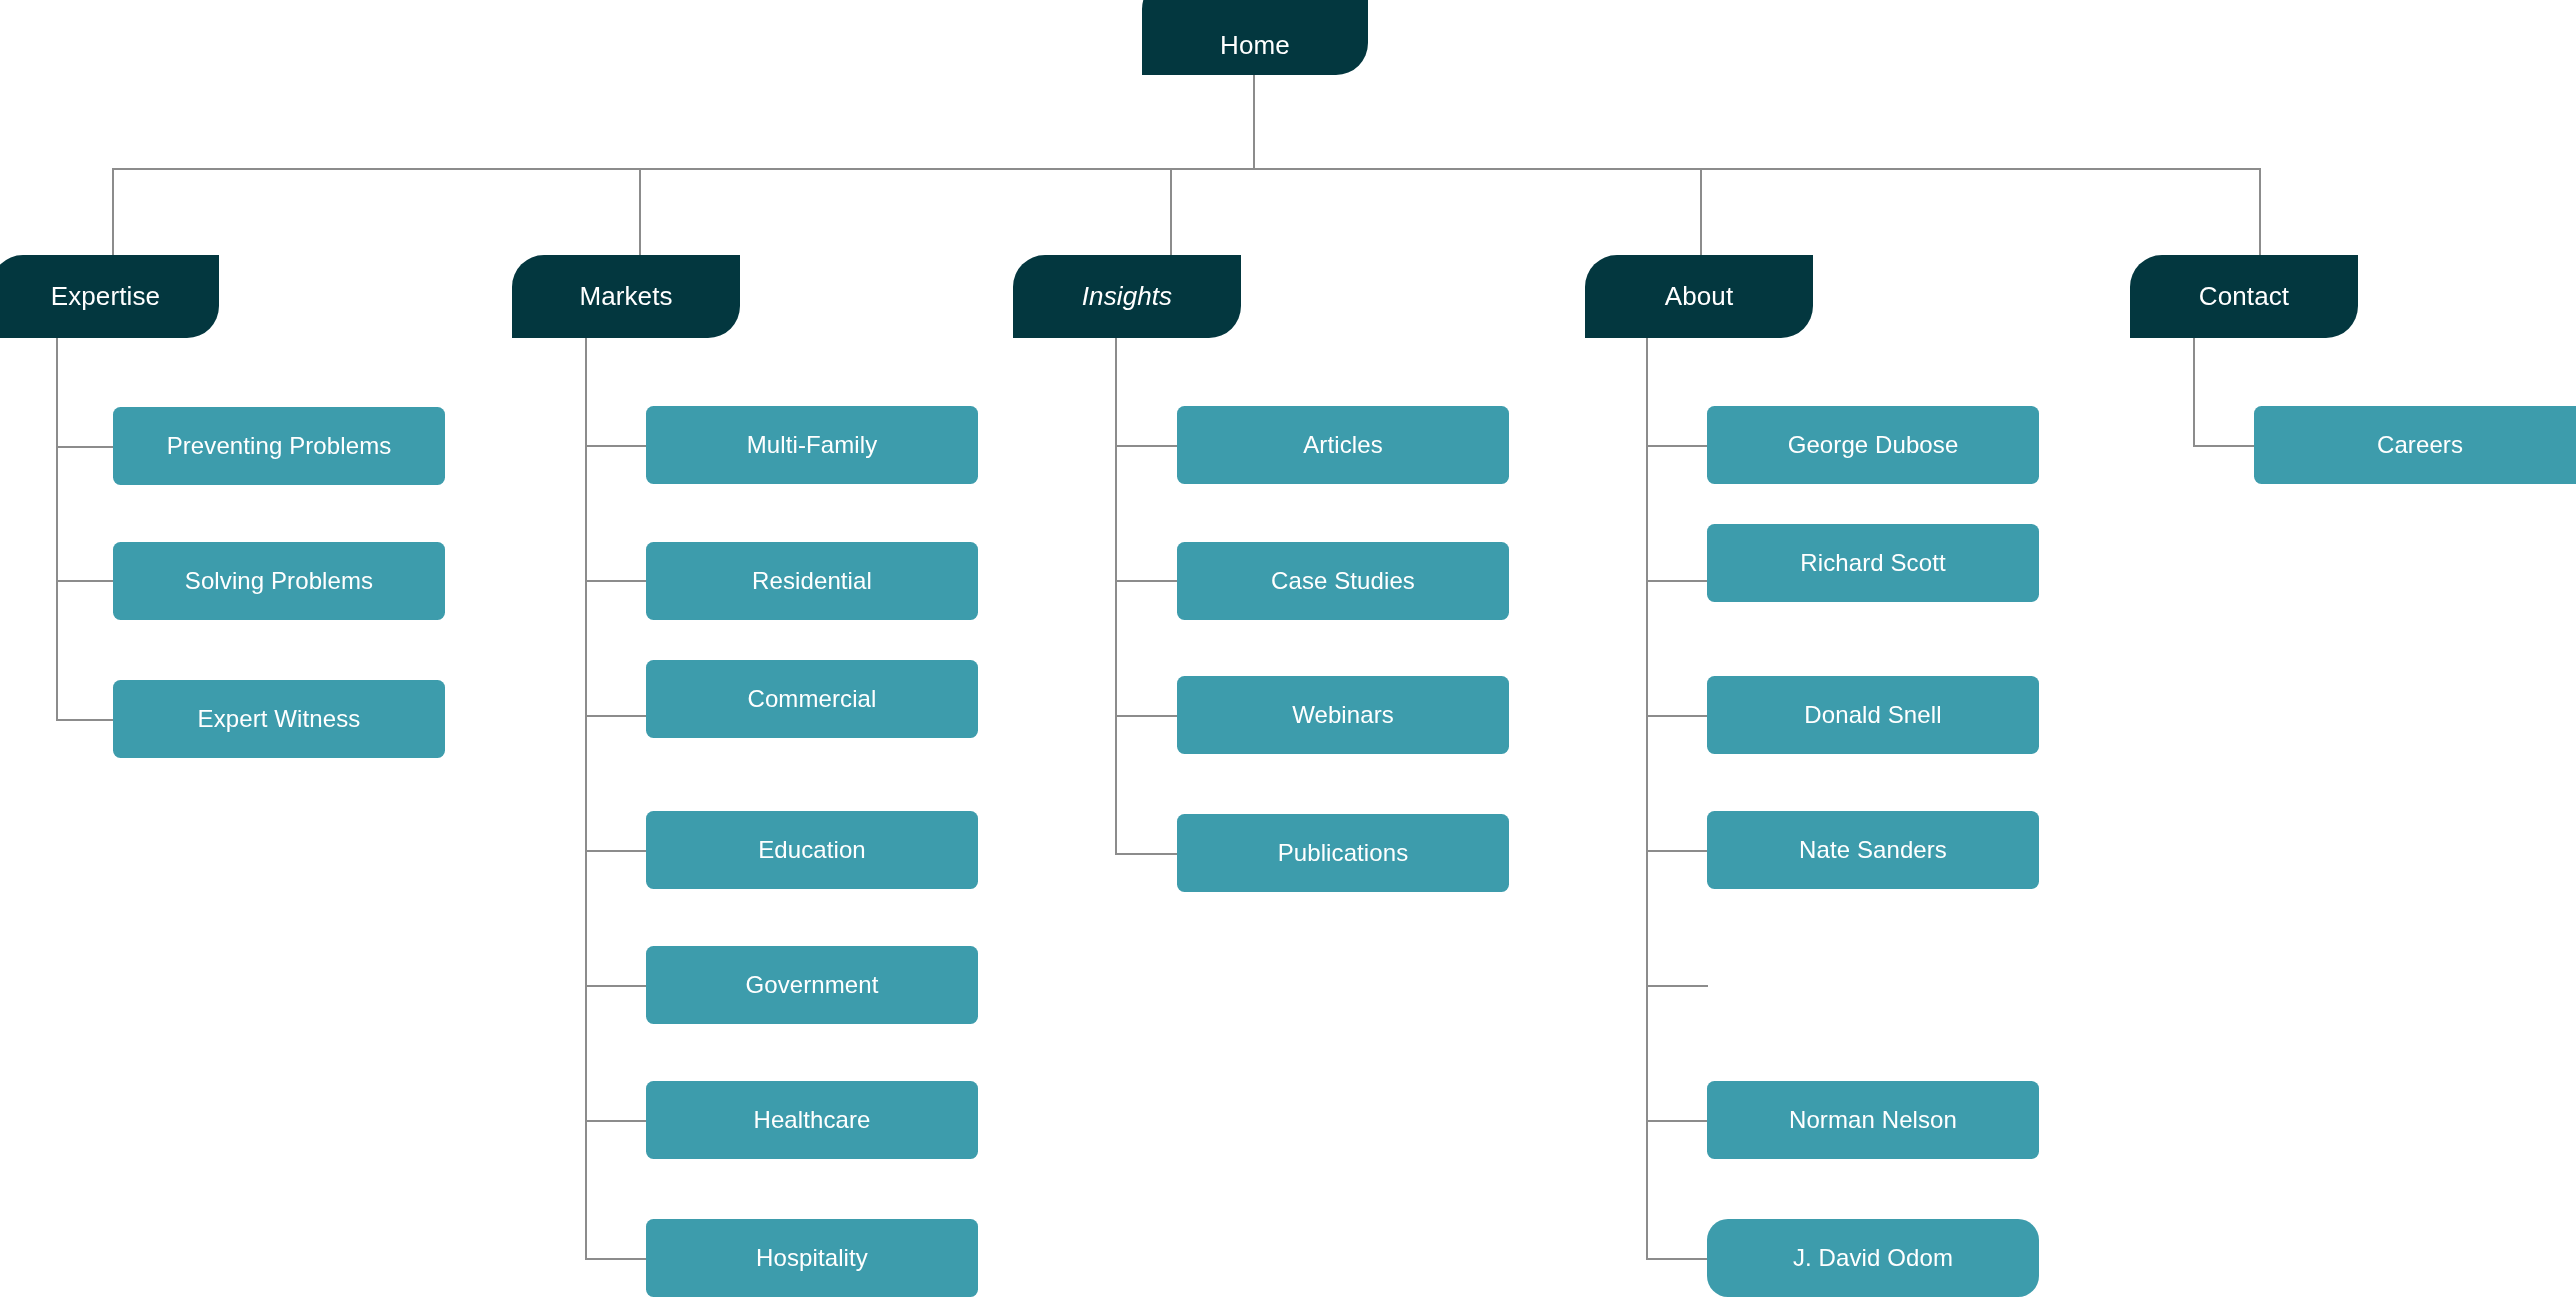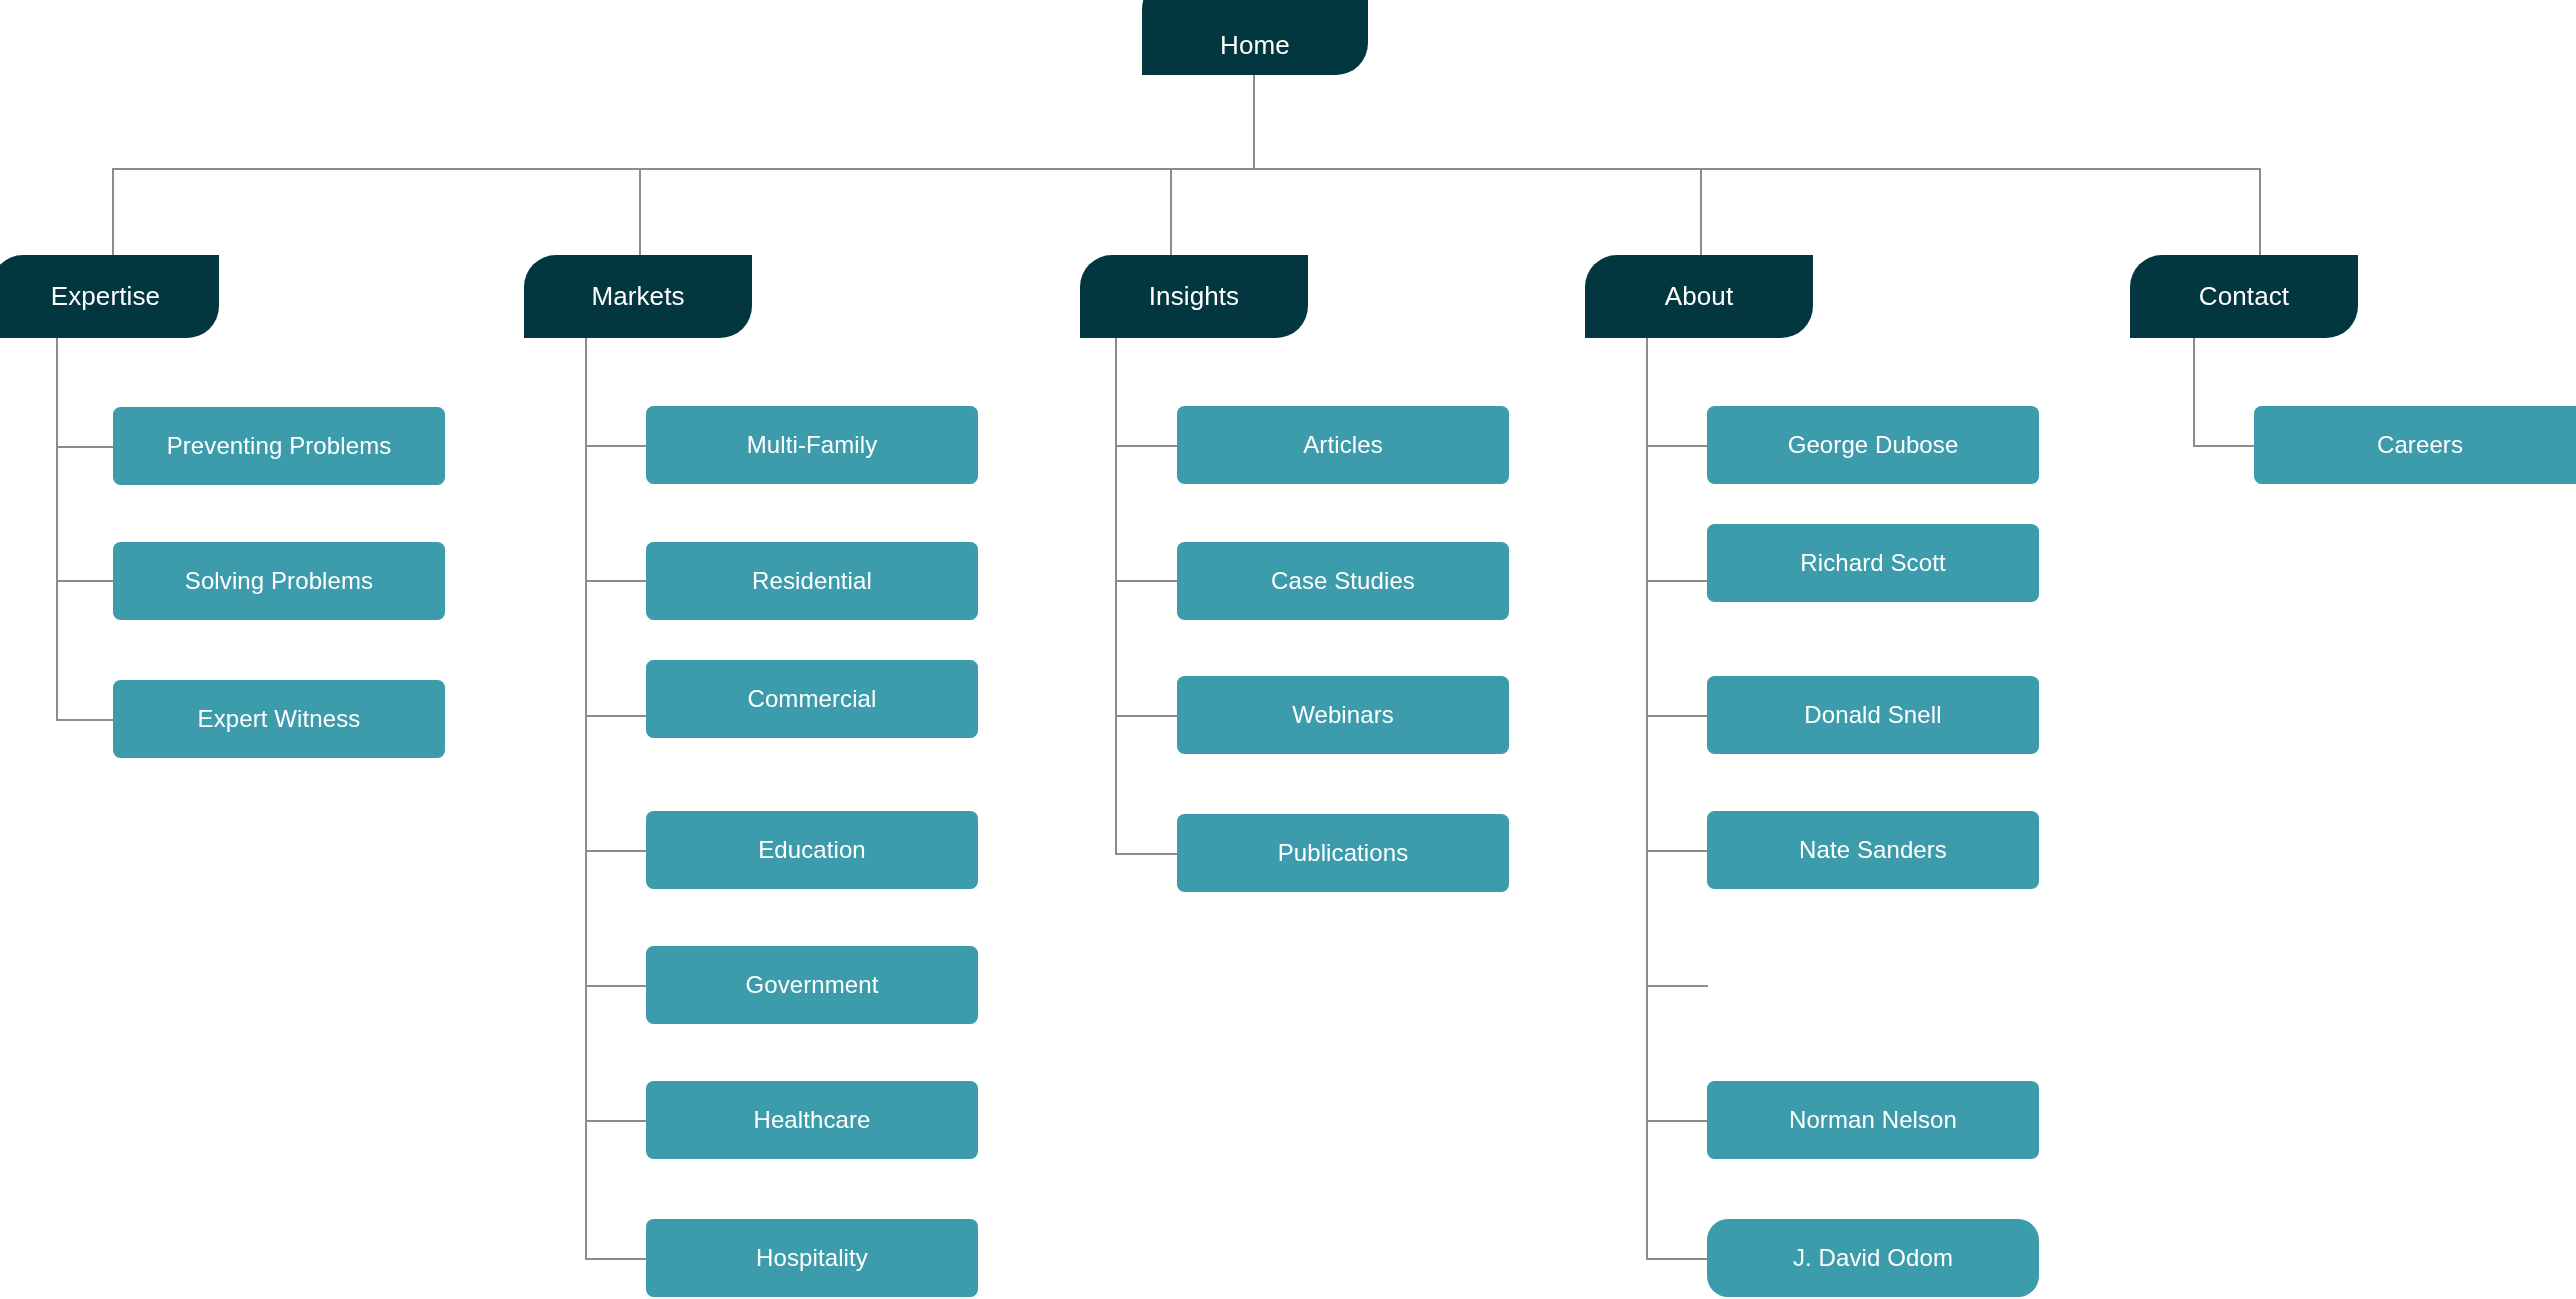--- a/index.html
+++ b/index.html
@@ -101,21 +101,21 @@
     <span>Solving Problems</span>
   </div>
 
   <div class="line line-h" style="left:56px; top:719px; width:58px;"></div>
   <div class="node node-leaf" style="left:113px; top:680px;">
     <span>Expert Witness</span>
   </div>
 
   <div class="line line-v" style="left:639px; top:168px; height:88px;"></div>
 
-  <div class="node node-section" style="left:524px; top:255px;">
+  <div class="node node-section" style="left:512px; top:255px;">
     <span>Markets</span>
   </div>
 
   <div class="line line-v" style="left:585px; top:338px; height:922px;"></div>
 
   <div class="line line-h" style="left:585px; top:445px; width:62px;"></div>
   <div class="node node-leaf" style="left:646px; top:406px;">
     <span>Multi-Family</span>
   </div>
 
@@ -144,21 +144,21 @@
     <span>Healthcare</span>
   </div>
 
   <div class="line line-h" style="left:585px; top:1258px; width:62px;"></div>
   <div class="node node-leaf" style="left:646px; top:1219px;">
     <span>Hospitality</span>
   </div>
 
   <div class="line line-v" style="left:1170px; top:168px; height:88px;"></div>
 
-  <div class="node node-section" style="left:1080px; top:255px;">
+  <div class="node node-section" style="left:1013px; top:255px;font-style:italic;">
     <span>Insights</span>
   </div>
 
   <div class="line line-v" style="left:1115px; top:338px; height:517px;"></div>
 
   <div class="line line-h" style="left:1115px; top:445px; width:62px;"></div>
   <div class="node node-leaf" style="left:1177px; top:406px;text-align:right;">
     <span>Articles</span>
   </div>
 

